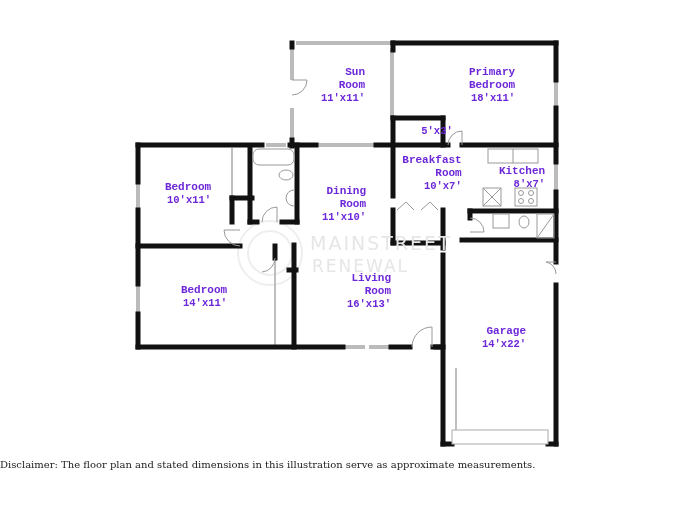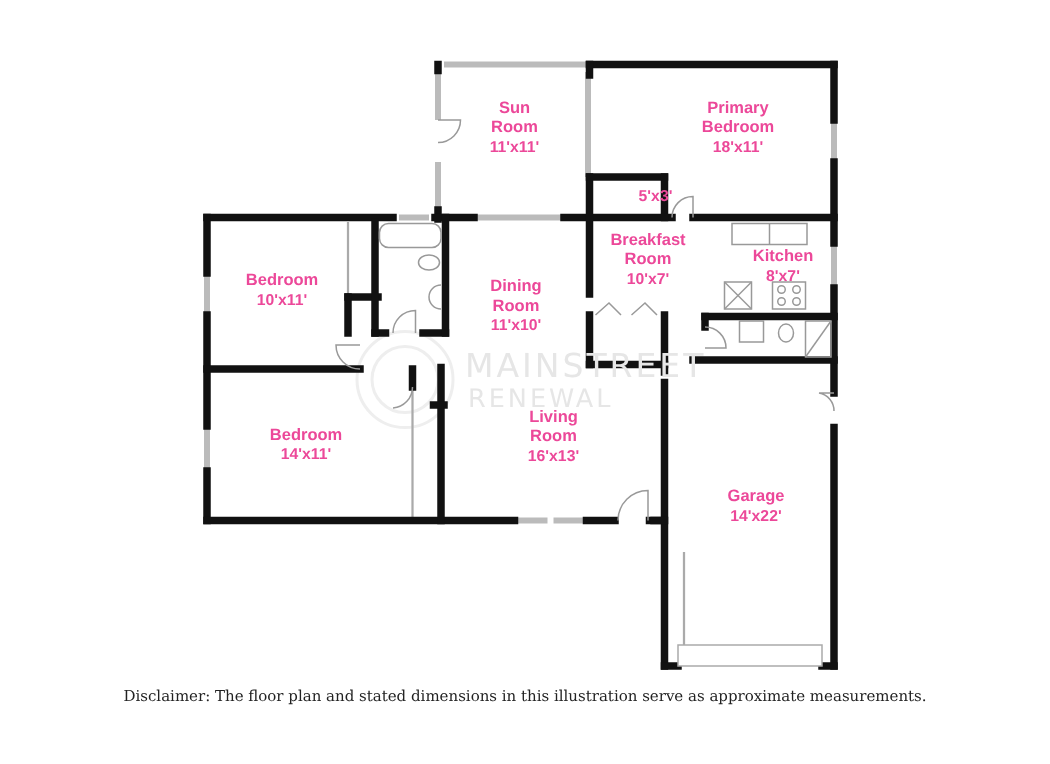--- a/index.html
+++ b/index.html
@@ -1,21 +1,21 @@
 <!DOCTYPE html>
 <html><head>
 <meta charset="utf-8">
 <style>
   html, body { margin: 0; padding: 0; background: #ffffff; }
   body { width: 700px; height: 509px; position: relative; overflow: hidden; font-family: "DejaVu Serif", serif; }
   #plan { position: absolute; left: 0; top: 0; width: 700px; height: 509px; }
-  .lbl { position: absolute; text-align: center; color: #ec4899; font-family: Liberation Sans, sans-serif; font-weight: bold; line-height: 13px; transform: translateX(-50%); white-space: nowrap; }
+  .lbl { position: absolute; text-align: right; color: #6d28d9; font-family: Liberation Mono, monospace; font-weight: bold; line-height: 13px; transform: translateX(-50%); white-space: nowrap; }
   .lbl .n { font-size: 11px; display: block; }
   .lbl .d { font-size: 10.5px; display: block; }
-  .disclaimer { position: absolute; left: 0; width: 700px; top: 458px; text-align: center; font-family: "DejaVu Serif", serif; font-size: 10px; line-height: 14px; color: #222; }
+  .disclaimer { position: absolute; left: 0; width: 700px; top: 458px; font-family: "DejaVu Serif", serif; font-size: 10px; line-height: 14px; color: #222; }
   .wm { position: absolute; font-family: "DejaVu Sans", sans-serif; color: #e6e6e6; letter-spacing: 2px; }
 </style>
 </head>
 <body>
 
 <svg id="plan" viewBox="0 0 700 509" xmlns="http://www.w3.org/2000/svg">
 
   <g fill="none" stroke="#eeeeee" stroke-width="2">
     <circle cx="270" cy="253" r="32"></circle>
     <circle cx="270" cy="253" r="22"></circle>
@@ -130,21 +130,21 @@
       <circle cx="531" cy="193" r="2.5"></circle>
     <circle cx="521" cy="201" r="2.5"></circle>
       <circle cx="531" cy="201" r="2.5"></circle>
     <rect x="493" y="214" width="16" height="14"></rect>
     <ellipse cx="524" cy="222" rx="5" ry="6"></ellipse>
     <rect x="537" y="214" width="17" height="24"></rect>
     <line x1="537" y1="238" x2="554" y2="214"></line>
   </g>
 </svg>
 
-<div class="wm" style="left:310px; top:232px; font-size:22px;">MAINSTREET</div>
+<div class="wm" style="left:310px; top:232px; font-size:19px;">MAINSTREET</div>
 <div class="wm" style="left:312px; top:256px; font-size:17px;">RENEWAL</div>
 
 <div class="lbl" style="left:343px; top:66px;">
   <span class="n">Sun</span>
   <span class="n">Room</span>
   <span class="d">11'x11'</span>
 </div>
 <div class="lbl" style="left:492px; top:66px;">
   <span class="n">Primary</span>
   <span class="n">Bedroom</span>

